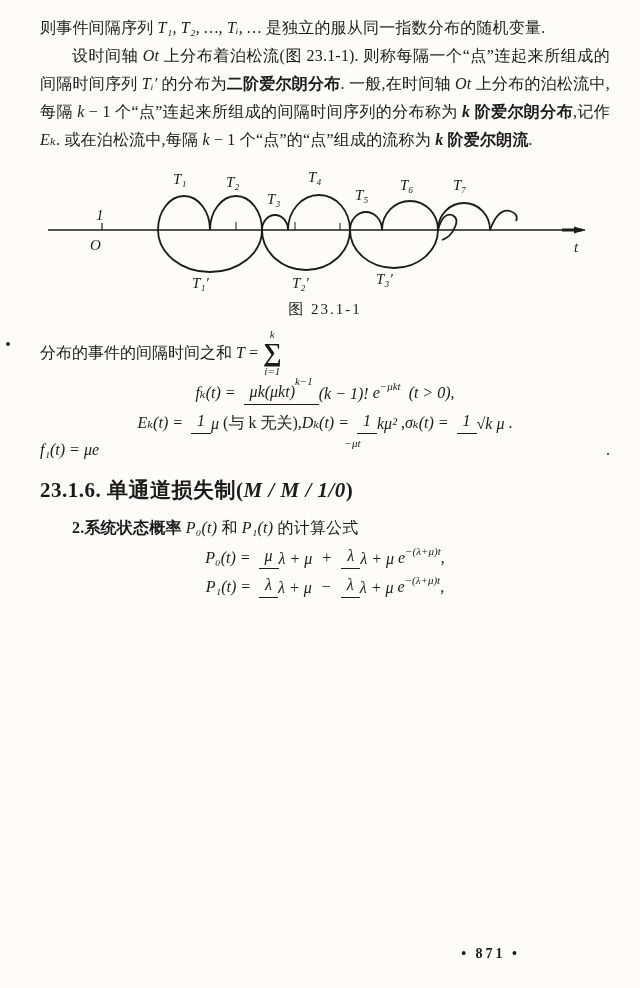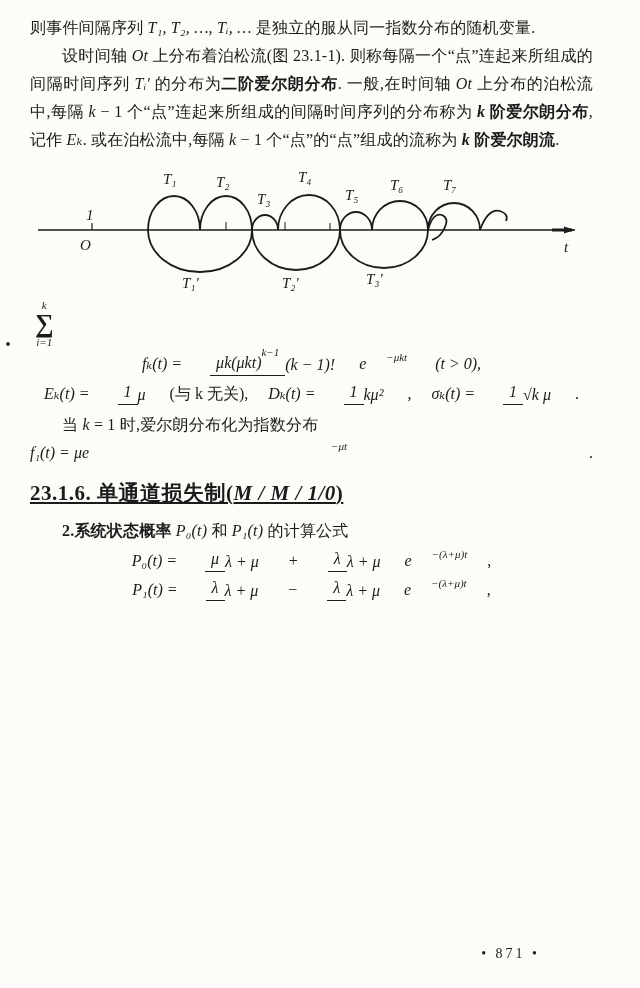--- a/index.html
+++ b/index.html
@@ -2,52 +2,52 @@
 <html><head>
 <meta charset="utf-8">
 <style>
   html,body{margin:0;padding:0;}
   body{
     width:640px;height:988px;position:relative;overflow:hidden;
     background:#fdfcf8;color:#1b1b1b;
     font-family:"Liberation Serif","DejaVu Serif",serif;
     font-size:16px;
   }
-  .page{position:absolute;inset:0;padding:14px 47px 0 30px;box-sizing:border-box;}
+  .page{position:absolute;inset:0;padding:14px 30px 0 30px;box-sizing:border-box;margin-left:10px;}
   p.para{margin:0;line-height:28px;text-align:justify;letter-spacing:.2px;}
   p.indent{text-indent:2em;}
   .seg-b{font-weight:bold;}
   .seg-i{font-style:italic;}
   .seg-bi{font-weight:bold;font-style:italic;}
 
   
   .figure{margin:6px 0 2px 0;}
   .fig-svg{display:block;}
   .fig-svg text{font-family:"Liberation Serif","DejaVu Serif",serif;font-style:italic;font-size:15px;fill:#1b1b1b;}
   .fig-caption{ text-align:center;font-size:15px;margin:2px 0 10px 0;letter-spacing:2px;}
 
   
-  .formula{display:flex;justify-content:center;align-items:center;line-height:1.25;margin:8px 0;gap:20px;}
+  .formula{display:flex;justify-content:center;align-items:center;line-height:1.25;margin:8px 0;}
   .mi{font-style:italic;}
   .frac{display:inline-flex;flex-direction:row;align-items:center;margin:0 4px;font-style:italic;}
   .frac .num{padding:0 6px 2px 6px;border-bottom:1.4px solid #1b1b1b;white-space:nowrap;}
   .frac .den{padding-top:2px;white-space:nowrap;}
   sup.m{font-size:11px;position:relative;top:-6px;font-style:italic;white-space:nowrap;}
   .op{margin:0 6px;}
   .tail{margin-left:8px;font-family:Liberation Serif, serif;}
   .lhs{margin-right:4px;white-space:nowrap;}
 
   
   .sumline{display:flex;align-items:center;line-height:28px;margin:2px 0;}
   .bigop{display:inline-flex;flex-direction:column;align-items:center;line-height:1;margin:0 5px;vertical-align:middle;}
   .bigop .lim{font-size:11px;font-style:italic;}
   .bigop .sym{font-size:26px;font-weight:bold;font-style:normal;}
 
-  h2.section{font-size:21px;font-weight:bold;margin:16px 0 10px 0;letter-spacing:.5px;text-decoration:underline;}
-  .pageno{position:absolute;right:100px;bottom:26px;font-size:14px;font-weight:normal;letter-spacing:3px;}
+  h2.section{font-size:21px;font-weight:bold;margin:16px 0 10px 0;letter-spacing:.5px;}
+  .pageno{position:absolute;right:120px;bottom:26px;font-size:14px;font-weight:bold;letter-spacing:3px;}
   .speck{position:absolute;left:6px;top:342px;width:4px;height:4px;background:#333;border-radius:50%;}
   .f-block{margin:4px 0 6px 0;}
 </style>
 </head>
 <body>
 
 <div class="page">
 
   <p class="para"><span>则事件间隔序列 </span><span class="seg-i">T₁, T₂, …, Tᵢ, …</span><span> 是独立的服从同一指数分布的随机变量.</span></p>
 
@@ -90,23 +90,25 @@
       <text x="186" y="27">T₂</text>
       <text x="227" y="44">T₃</text>
       <text x="268" y="22">T₄</text>
       <text x="315" y="40">T₅</text>
       <text x="360" y="30">T₆</text>
       <text x="413" y="30">T₇</text>
       <text x="152" y="128">T₁′</text>
       <text x="252" y="128">T₂′</text>
       <text x="336" y="124">T₃′</text>
     </svg>
+    <div class="fig-caption">图  23.1-1</div>
   </div>
 
   <div class="sumline">
+    <span><span>分布的事件的间隔时间之和 </span><span class="seg-i">T</span><span> = </span></span>
     <span class="bigop">
       <span class="lim">k</span>
       <span class="sym">∑</span>
       <span class="lim">i=1</span>
     </span>
   </div>
 
   <div class="formula f-block">
     <span class="lhs mi">fₖ(t) = </span>
     <span class="frac">
@@ -133,21 +135,20 @@
     </span>
     <span>,  </span>
     <span class="lhs mi">σₖ(t) = </span>
     <span class="frac">
       <span class="num">1</span>
       <span class="den">√k μ</span>
     </span>
     <span>.</span>
   </div>
 
-  <p class="para indent"><span>当 </span><span class="seg-i">k</span><span> = 1 时,爱尔朗分布化为指数分布</span></p>
 
   <div class="formula" style="margin:4px 0;justify-content:space-between;">
     <span class="mi">f₁(t) = μe</span>
       <sup class="m">−μt</sup>
     <span>.</span>
   </div>
 
 
   <h2 class="section"><span>23.1.6. 单通道损失制(</span><span class="seg-i">M / M / 1/0</span><span>)</span></h2>
 

